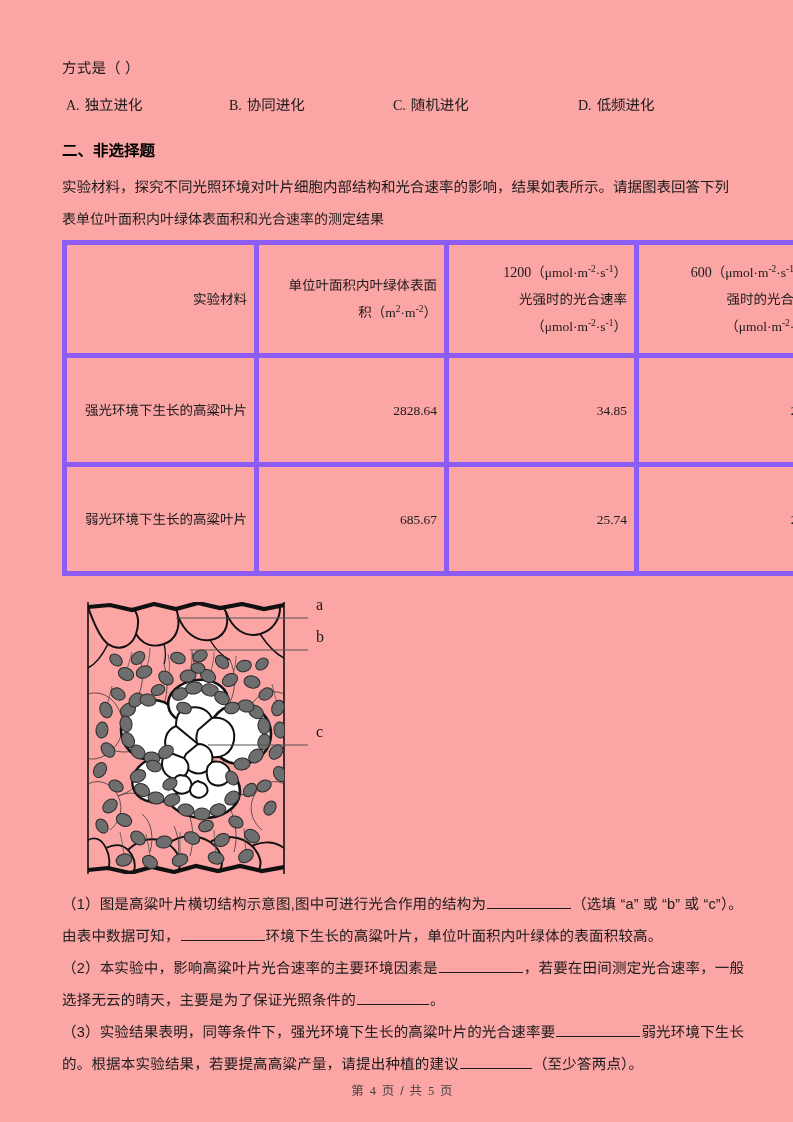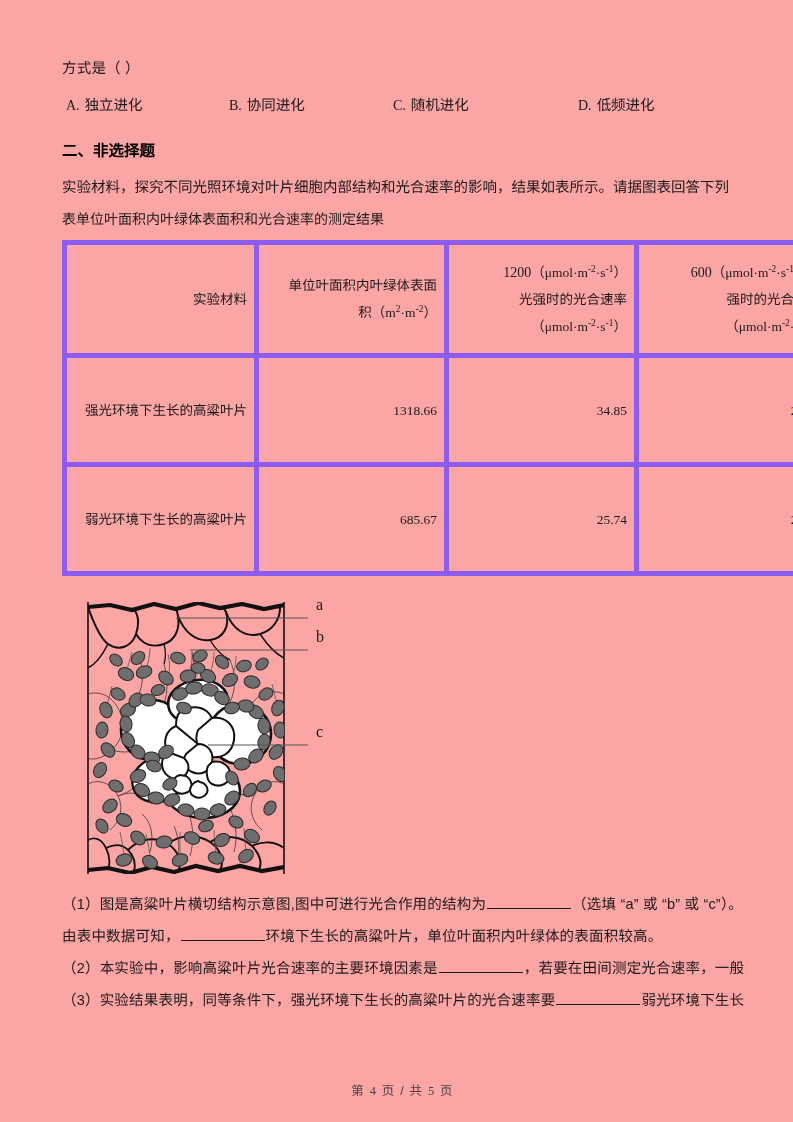--- a/index.html
+++ b/index.html
@@ -206,21 +206,21 @@
             <span>（<span class="unit">μmol·m<sup>-2</sup>·s<sup>-1</sup></span>）</span>
           </td>
           <td class="c3">
             <span><span class="num">600</span>（<span class="unit">μmol·m<sup>-2</sup>·s<sup>-1</sup></span>）光</span><br>
             <span>强时的光合速率</span><br>
             <span>（<span class="unit">μmol·m<sup>-2</sup>·s<sup>-1</sup></span>）</span>
           </td>
         </tr>
         <tr class="body-row">
           <td class="c0">强光环境下生长的高粱叶片</td>
-          <td class="c1 num">1318.66</td>
+          <td class="c1 num">2828.64</td>
           <td class="c2 num">34.85</td>
           <td class="c3 num">25.63</td>
         </tr>
         <tr class="body-row">
           <td class="c0">弱光环境下生长的高粱叶片</td>
           <td class="c1 num">685.67</td>
           <td class="c2 num">25.74</td>
           <td class="c3 num">22.68</td>
         </tr>
       </tbody>
@@ -427,23 +427,29 @@
     <div class="q-line">
       <span>（1）图是高粱叶片横切结构示意图,图中可进行光合作用的结构为</span><span class="blank blank-lg"></span><span>（选填 “a” 或 “b” 或 “c”）。</span>
     </div>
     <div class="q-line">
       <span>由表中数据可知，</span><span class="blank blank-lg"></span><span>环境下生长的高粱叶片，单位叶面积内叶绿体的表面积较高。</span>
     </div>
 
     <div class="q-line">
       <span>（2）本实验中，影响高粱叶片光合速率的主要环境因素是</span><span class="blank blank-lg"></span><span>，若要在田间测定光合速率，一般</span>
     </div>
+    <div class="q-line">
+      <span>选择无云的晴天，主要是为了保证光照条件的</span><span class="blank blank-md"></span><span>。</span>
+    </div>
 
     <div class="q-line">
       <span>（3）实验结果表明，同等条件下，强光环境下生长的高粱叶片的光合速率要</span><span class="blank blank-lg"></span><span>弱光环境下生长</span>
+    </div>
+    <div class="q-line">
+      <span>的。根据本实验结果，若要提高高粱产量，请提出种植的建议</span><span class="blank blank-md"></span><span>（至少答两点）。</span>
     </div>
 
   </div>
 
   <div class="footer">
     <span>第</span>
     <span class="pg-num">4</span>
     <span>页 / 共</span>
     <span class="pg-num">5</span>
     <span>页</span>

